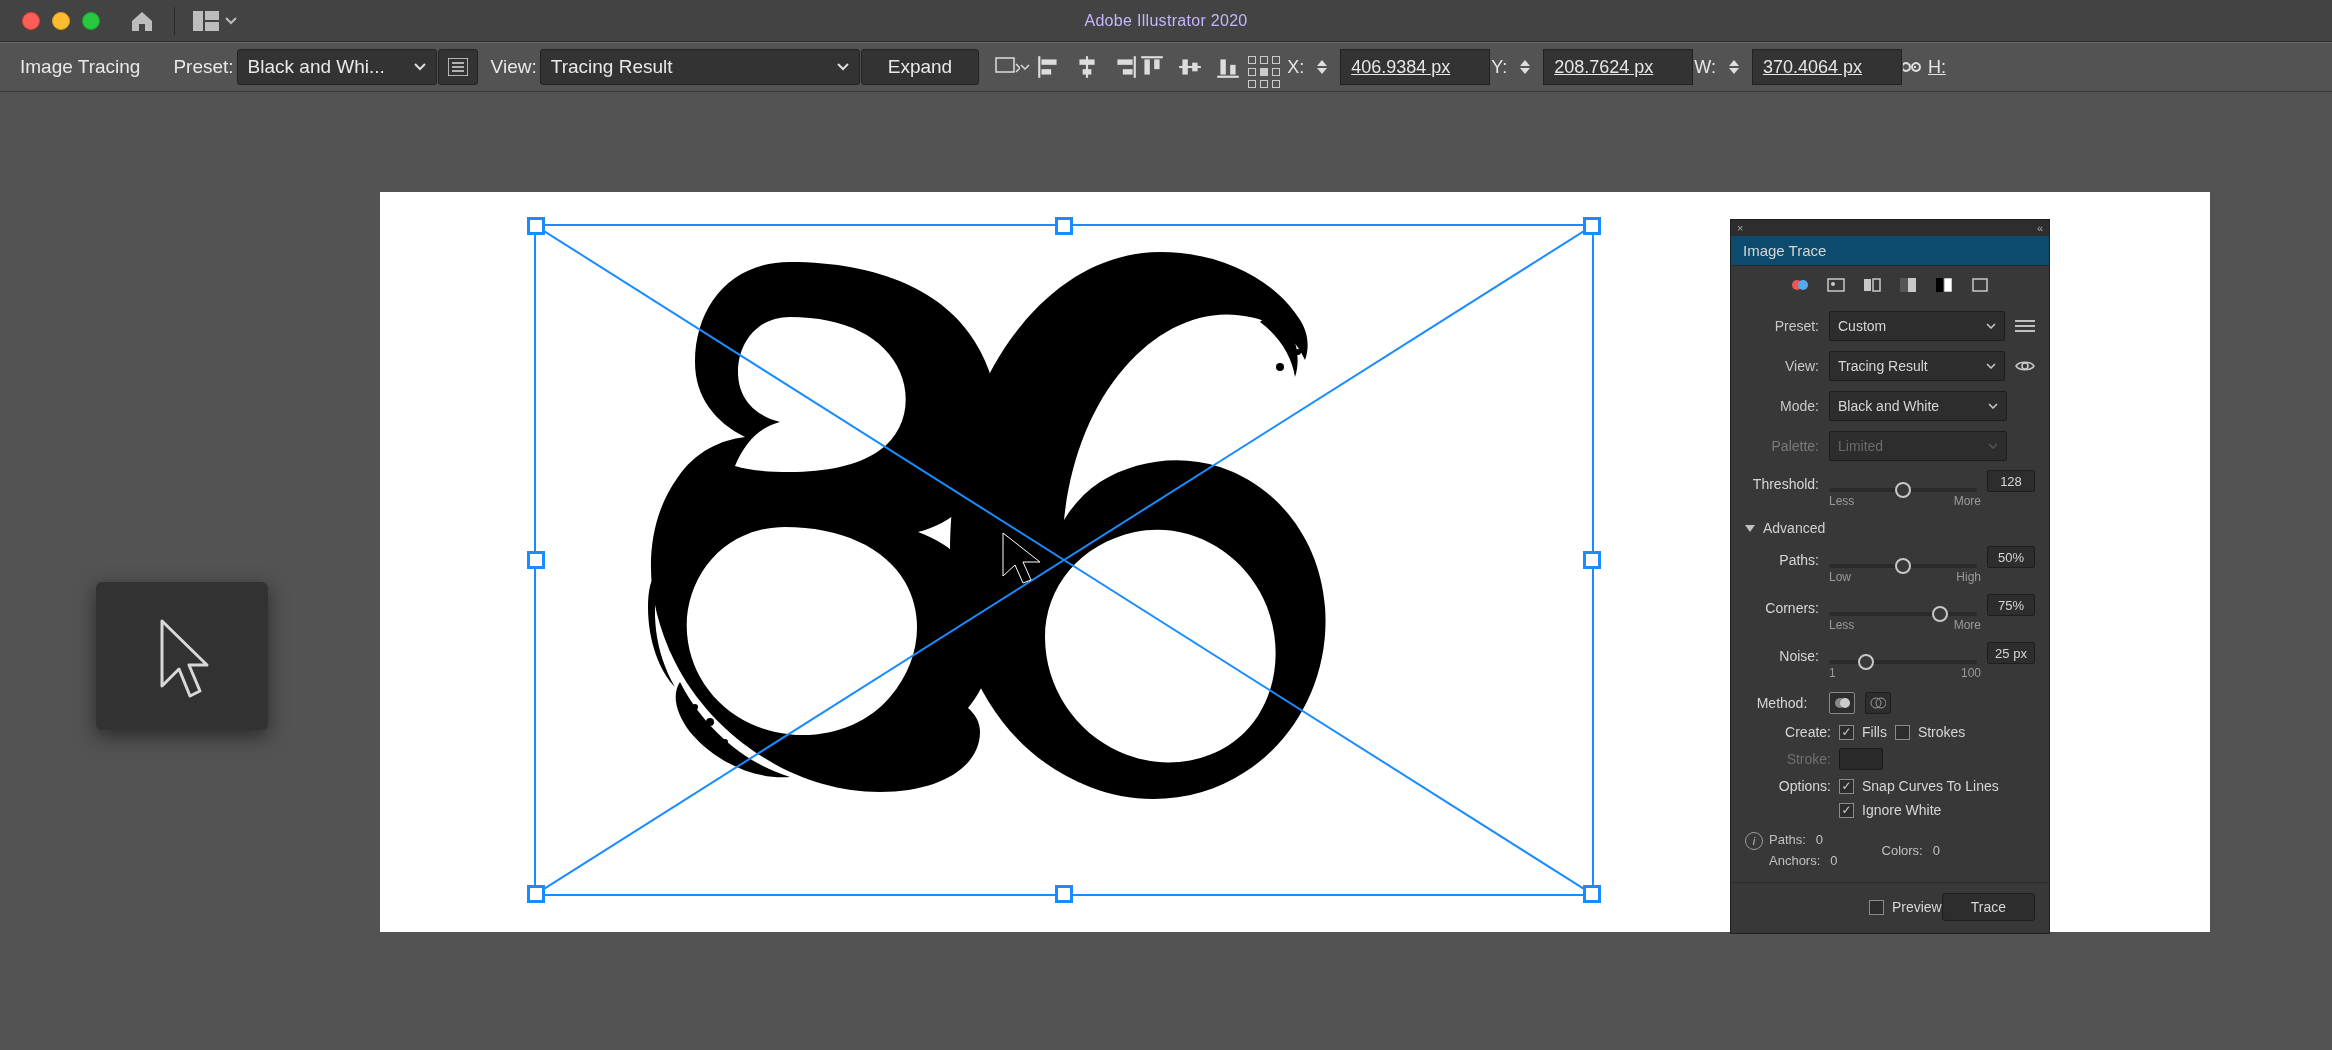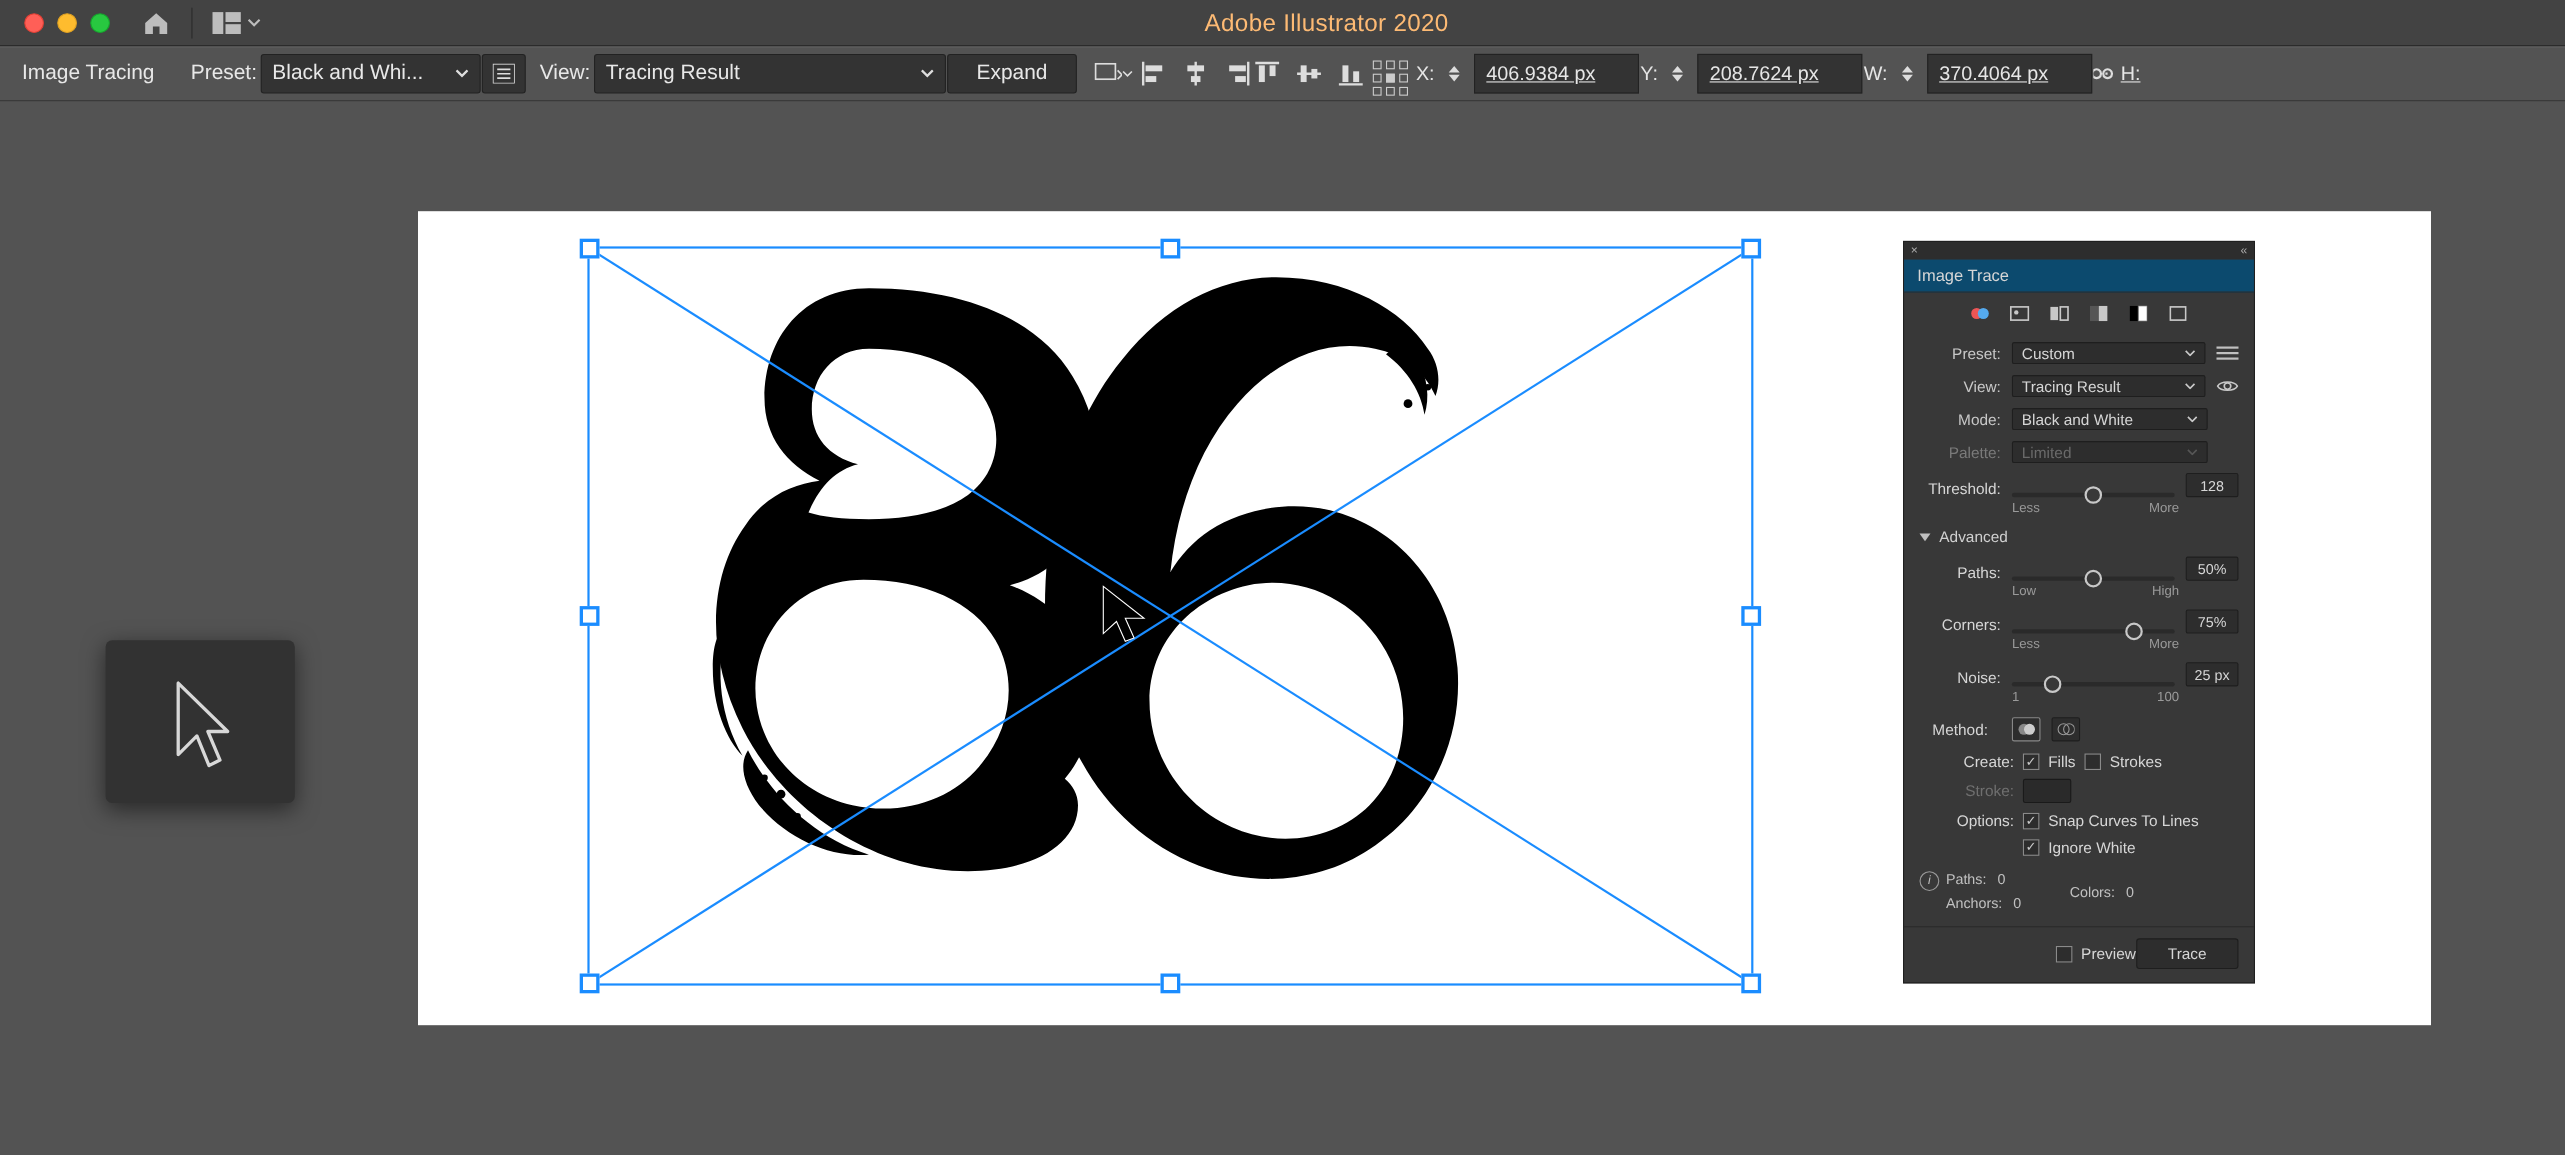--- a/index.html
+++ b/index.html
@@ -8,21 +8,21 @@
 
 .titlebar { height: 42px; background: #434343; display: flex; align-items: center; position: relative; padding: 0 10px; border-bottom: 1px solid #2a2a2a; }
 .traffic { display: flex; gap: 12px; margin-left: 12px; }
 .dot { width: 18px; height: 18px; border-radius: 50%; }
 .dot.red { background: #ff5f57; border:1px solid #e14035; }
 .dot.yellow { background: #febc2e; border:1px solid #dfa123; }
 .dot.green { background: #28c840; border:1px solid #15a62c; }
 .home-icon { margin-left: 28px; color: #bdbdbd; display:flex; }
 .vdiv { width:1px; height:28px; background:#2a2a2a; margin:0 18px; }
 .arrange-icon { color:#bdbdbd; display:flex; align-items:center; gap:6px; }
-.title-center { position:absolute; left:50%; transform:translateX(-50%); color:#fdba74; font-size:22px; letter-spacing:0.3px;margin-left:40px; }
+.title-center { position:absolute; left:50%; transform:translateX(-50%); color:#c4b5fd; font-size:16px; letter-spacing:0.3px; }
 
 
 .controlbar { height: 50px; background: #535353; border-top:1px solid #6a6a6a; border-bottom:1px solid #383838; display:flex; align-items:center; padding:0 8px; gap:1px; font-size:19px; color:#e8e8e8; }
 .cb-lbl { margin:0 2px 0 12px; color:#e8e8e8; white-space:nowrap; }
 .dd { background:#333; border:1px solid #222; height:36px; display:flex; align-items:center; justify-content:space-between; padding:0 10px; border-radius:3px; }
 .dd .chev { margin-left:8px; }
 .iconbtn { width:40px; height:36px; background:#333; border:1px solid #222; border-radius:3px; display:flex; align-items:center; justify-content:center; }
 .btn-expand { height:36px; background:#333; border:1px solid #222; border-radius:3px; padding:0 26px; display:flex; align-items:center; }
 .cb-spacer { width:8px; }
 .align-group { display:flex; gap:12px; align-items:center; }
@@ -56,21 +56,21 @@
 
 
 .panel { position:absolute; left:1730px; top:127px; width:320px; background:#383838; border:1px solid #1f1f1f; font-size:15px; color:#d6d6d6; }
 .panel-top { height:16px; background:#2d2d2d; display:flex; align-items:center; justify-content:space-between; padding:0 6px; font-size:11px; color:#aaa; }
 .panel-tab { background:#0c4a6e; padding:6px 12px; font-size:15px; border-bottom:1px solid #2a2a2a; }
 .p-iconrow { display:flex; gap:14px; justify-content:center; padding:10px 0 12px; }
 .p-iconrow .pi { width:22px; height:18px; display:flex; align-items:center; justify-content:center; }
 .p-row { display:flex; align-items:center; padding:5px 14px; gap:10px; }
 .p-row .lbl { width:74px; text-align:right; color:#c8c8c8; font-size:14px; }
 .p-row.dim .lbl, .p-row.dim .p-dd { color:#7a7a7a; }
-.p-dd { flex:1; background:#2d2d2d; border:1px solid #1e1e1e; height:20px; display:flex; align-items:center; justify-content:space-between; padding:0 8px; border-radius:2px; font-size:14px; }
+.p-dd { flex:1; background:#2d2d2d; border:1px solid #1e1e1e; height:30px; display:flex; align-items:center; justify-content:space-between; padding:0 8px; border-radius:2px; font-size:14px; }
 .menu-icon { width:20px; display:flex; flex-direction:column; gap:3px; }
 .menu-icon span { height:2px; background:#c0c0c0; }
 .eye { width:20px; color:#c0c0c0; }
 .slider-row { display:flex; align-items:flex-end; padding:4px 14px 0; gap:10px; }
 .slider-row .lbl { width:74px; text-align:right; font-size:14px; }
 .slider-track { flex:1; height:4px; background:#2a2a2a; position:relative; border-radius:2px; }
 .slider-thumb { position:absolute; top:-6px; width:16px; height:16px; border-radius:50%; background:#383838; border:2px solid #c8c8c8; transform:translateX(-50%); }
 .slider-val { width:48px; height:22px; background:#2d2d2d; border:1px solid #1e1e1e; font-size:13px; display:flex; align-items:center; justify-content:center; border-radius:2px; }
 .slider-labels { display:flex; justify-content:space-between; padding:2px 14px 6px 98px; font-size:12px; color:#9a9a9a; }
 .slider-labels span:last-child { margin-right:54px; }

